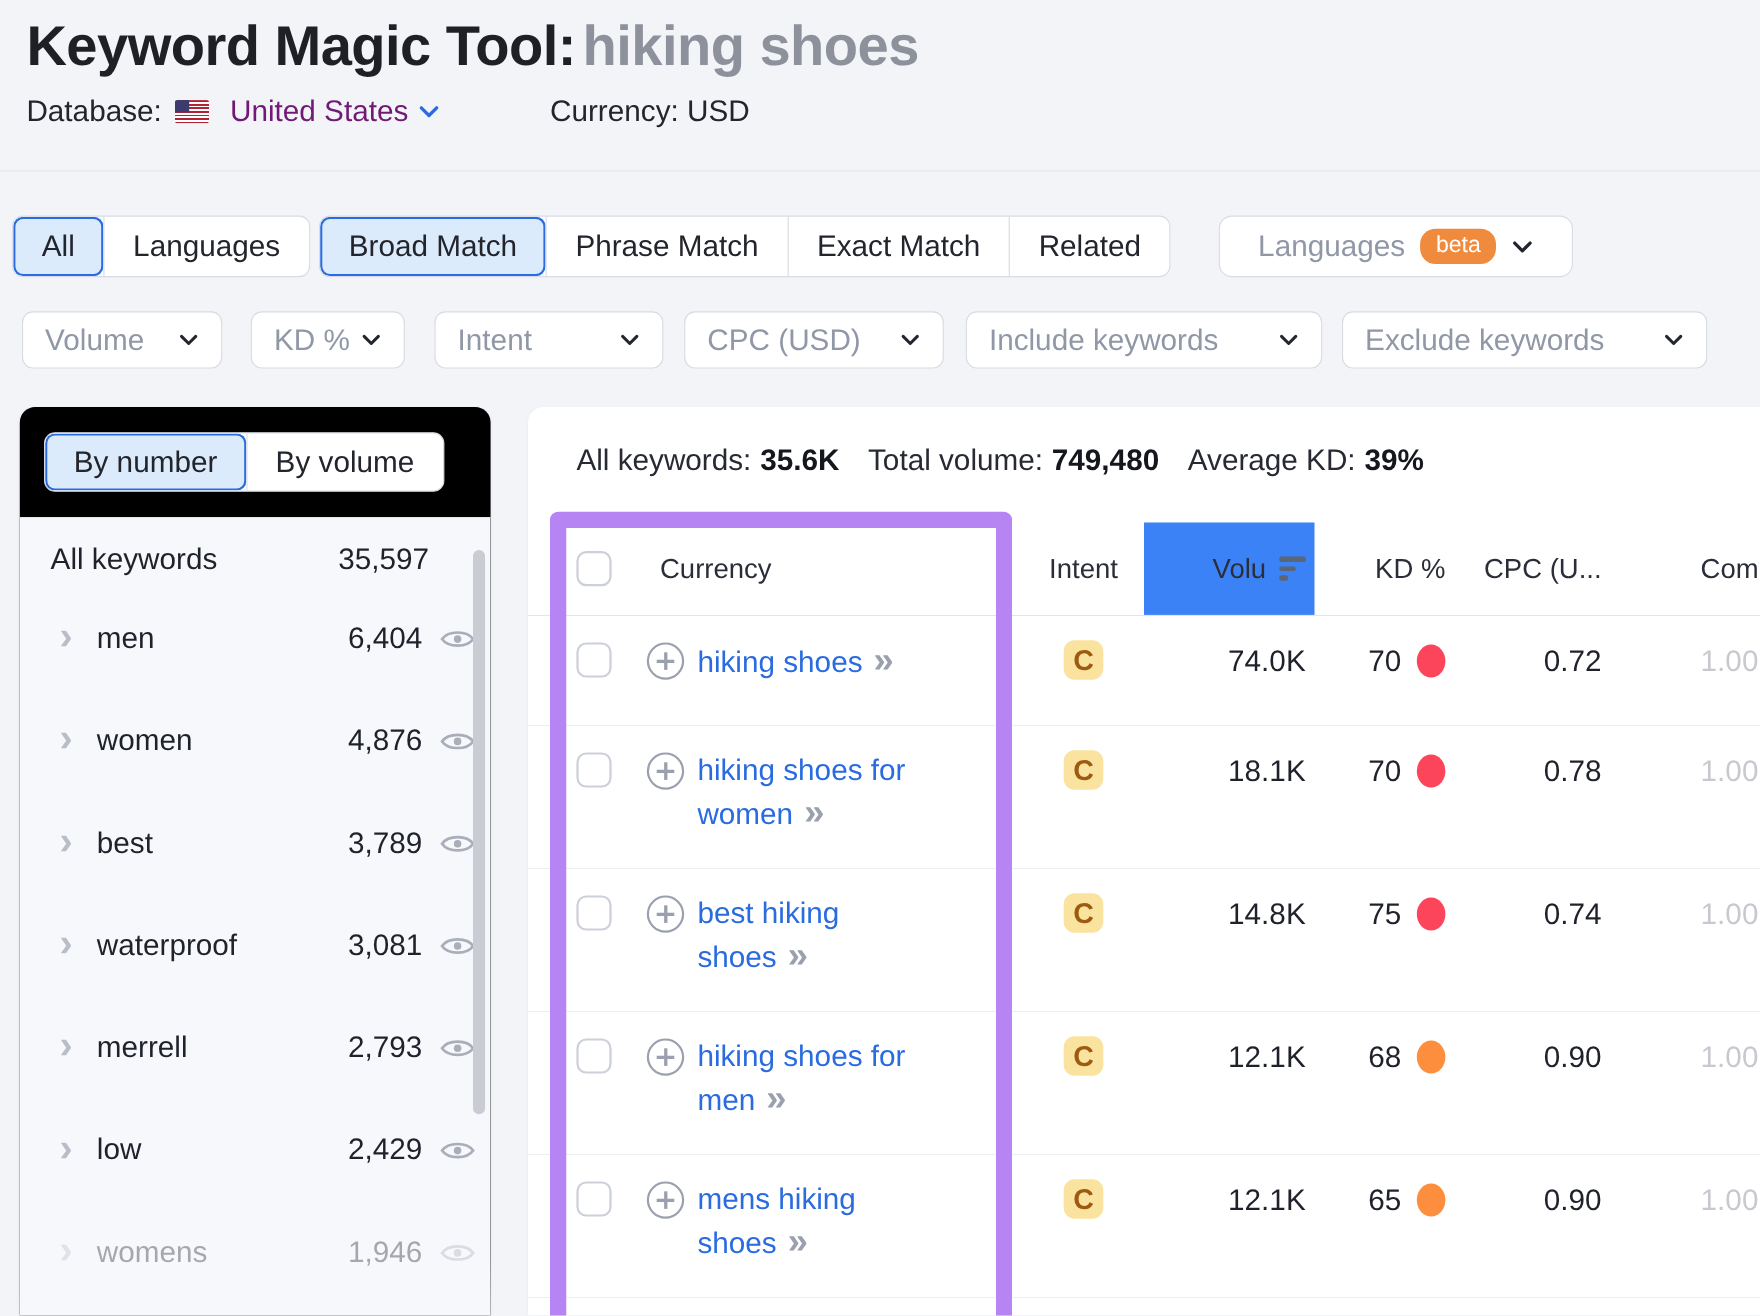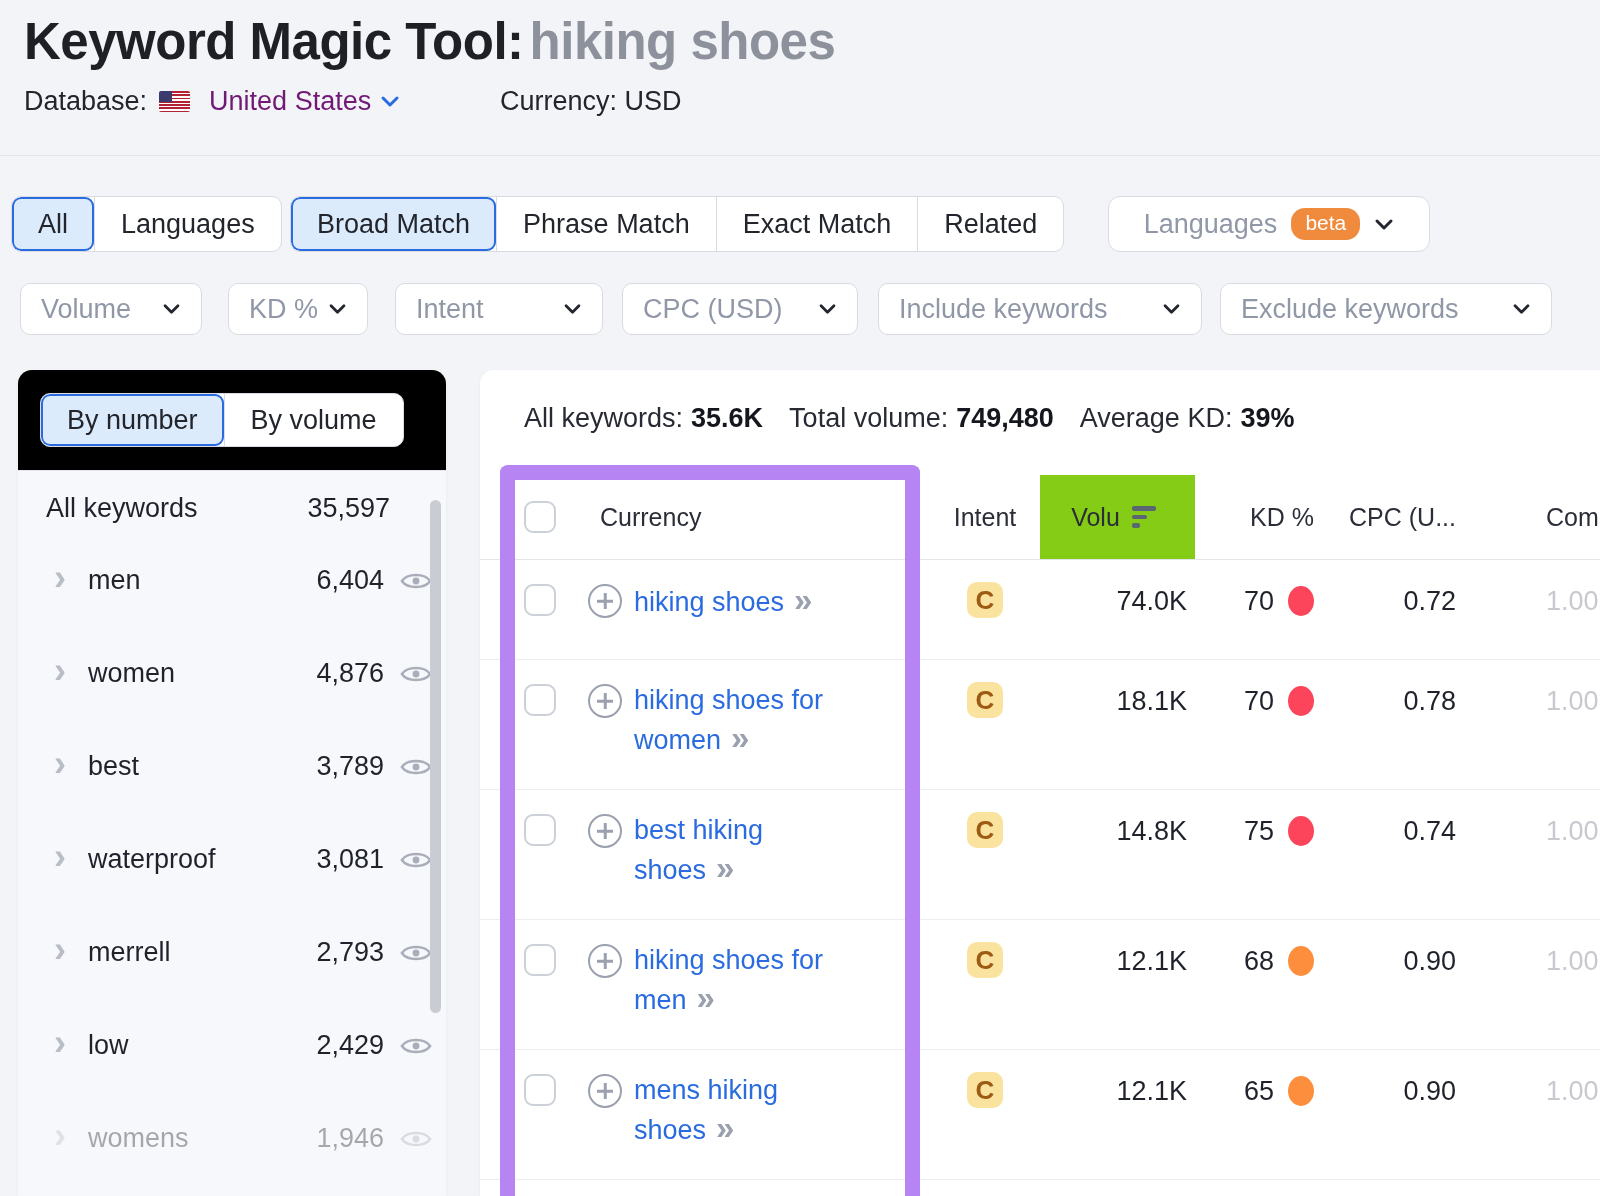--- a/index.html
+++ b/index.html
@@ -89,21 +89,21 @@
 
   .thead { position:absolute; left:0; top:105px; width:1120px; height:85px; display:flex;
     border-bottom:1px solid #e3e5ea; font-size:25px; color:#2b2e38; align-items:stretch; }
   .tc { display:flex; align-items:center; }
   .c-kw  { width:450px; padding-left:44px; }
   .c-int { width:110px; justify-content:center; }
   .c-vol { width:155px; justify-content:flex-end; padding-right:8px; }
   .c-kd  { width:125px; justify-content:flex-end; padding-right:6px; }
   .c-cpc { width:142px; justify-content:flex-end; padding-right:6px; }
   .c-com { flex:1; padding-left:84px; }
-  .thead .c-vol { background:#84cc16;justify-content:center; }
+  .thead .c-vol { background:#3b82f6; }
   .thead .kwlabel { margin-left:44px; }
   .sorticon { display:inline-flex; flex-direction:column; gap:4px; margin-left:12px; }
   .sorticon i { display:block; height:4.5px; border-radius:2px; background:#5c6573; }
   .sorticon i:nth-child(1){ width:24px; } .sorticon i:nth-child(2){ width:15px; } .sorticon i:nth-child(3){ width:8px; }
 
   .rows { position:absolute; left:0; top:190px; width:1120px; }
   .trow { display:flex; border-bottom:1px solid #eceef3; align-items:stretch; }
   .trow > div { padding-top:24px; align-items:flex-start; }
   .cb { width:32px; height:32px; border:2px solid #ccd0d9; border-radius:9px; background:#fff;
     display:inline-block; flex:0 0 32px; cursor:pointer; }

